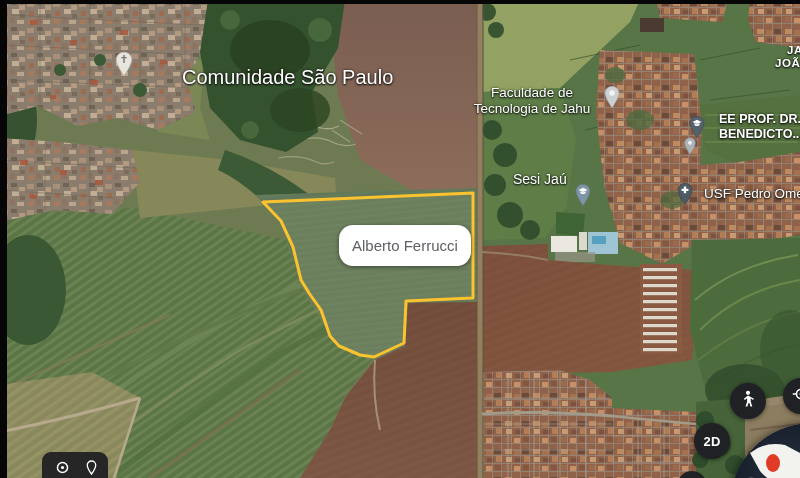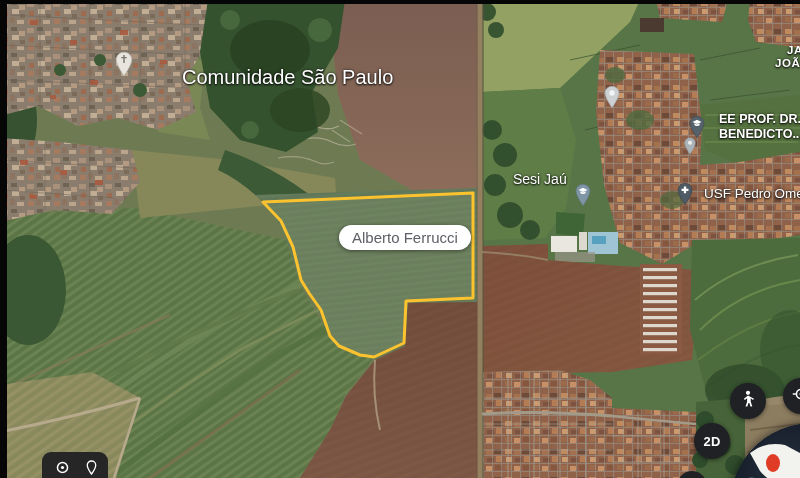--- a/index.html
+++ b/index.html
@@ -6,21 +6,21 @@
   .stage{position:relative;width:800px;height:478px;overflow:hidden;background:#6e7b52;
          font-family:"Liberation Sans",sans-serif;}
   .edge-left{position:absolute;left:0;top:0;width:7px;height:100%;background:#060606;z-index:40;}
   .edge-top{position:absolute;left:0;top:0;width:100%;height:4px;background:#060606;z-index:40;}
   .map-svg{position:absolute;left:0;top:0;z-index:1;}
   .parcel-svg{position:absolute;left:0;top:0;z-index:15;}
   .poi{position:absolute;color:#fff;z-index:20;white-space:nowrap;
        text-shadow:0 1px 2px rgba(0,0,0,.95),0 0 3px rgba(0,0,0,.7);}
   .poi.center{text-align:center;}
   .poi .l2{display:block;}
-  .chip{position:absolute;z-index:21;background:#fff;border-radius:14px;padding:4px 13px;
+  .chip{position:absolute;z-index:21;background:#fff;border-radius:14px;padding:12px 13px;
         font-size:15px;color:#5d6065;box-shadow:0 1px 4px rgba(0,0,0,.45);}
   .pin{position:absolute;z-index:19;}
   .ctl{position:absolute;z-index:25;border-radius:50%;background:#202124;color:#fff;
        display:flex;align-items:center;justify-content:center;box-shadow:0 1px 4px rgba(0,0,0,.5);}
   .ctl-2d{font-size:13px;font-weight:bold;letter-spacing:.3px;}
   .toolbar{position:absolute;left:42px;top:452px;width:66px;height:36px;background:#262626;
            border-radius:9px;z-index:25;display:flex;gap:15px;padding:8px 0 0 13px;box-sizing:border-box;}
   .globe{position:absolute;left:730px;top:423px;width:164px;height:164px;border-radius:50%;
          z-index:24;overflow:hidden;box-shadow:0 0 10px rgba(0,0,0,.6);}
   .mini-circle{position:absolute;left:677px;top:471px;width:30px;height:30px;border-radius:50%;
@@ -234,20 +234,24 @@
     <path d="M612 416 Q650 420 696 424" stroke="#a39a8a" stroke-width="2.5" fill="none"></path>
     <path d="M482 252 Q520 254 548 260" stroke="#9a8a6c" stroke-width="2" fill="none" opacity=".8"></path>
   </svg>
 
   <svg class="parcel-svg" width="800" height="478" viewBox="0 0 800 478">
     <path d="M263 202 L473 193 L473 298 L406 301 L404 343 L374 357 L360 355 L339 346 L330 336 L321 310 L309 293 L301 280 L293 247 L281 221 Z" fill="rgba(240,230,160,0.07)" stroke="#fdc32f" stroke-width="3" stroke-linejoin="round"></path>
   </svg>
 
   <div class="poi" style="left:142px;top:66px;font-size:20px;margin-left:40px;">Comunidade São Paulo</div>
 
+  <div class="poi center" style="left:458px;top:85px;width:148px;font-size:13.5px;line-height:16px;">
+    <span>Faculdade de</span>
+    <span class="l2">Tecnologia de Jahu</span>
+  </div>
 
   <div class="poi" style="left:513px;top:171px;font-size:14px;">Sesi Jaú</div>
 
   <div class="poi" style="left:719px;top:112px;font-size:12.5px;line-height:15px;font-weight:bold;">
     <span>EE PROF. DR.</span>
     <span class="l2">BENEDICTO...</span>
   </div>
 
   <div class="poi" style="left:704px;top:186px;font-size:13.5px;">USF Pedro Ome...</div>
 

